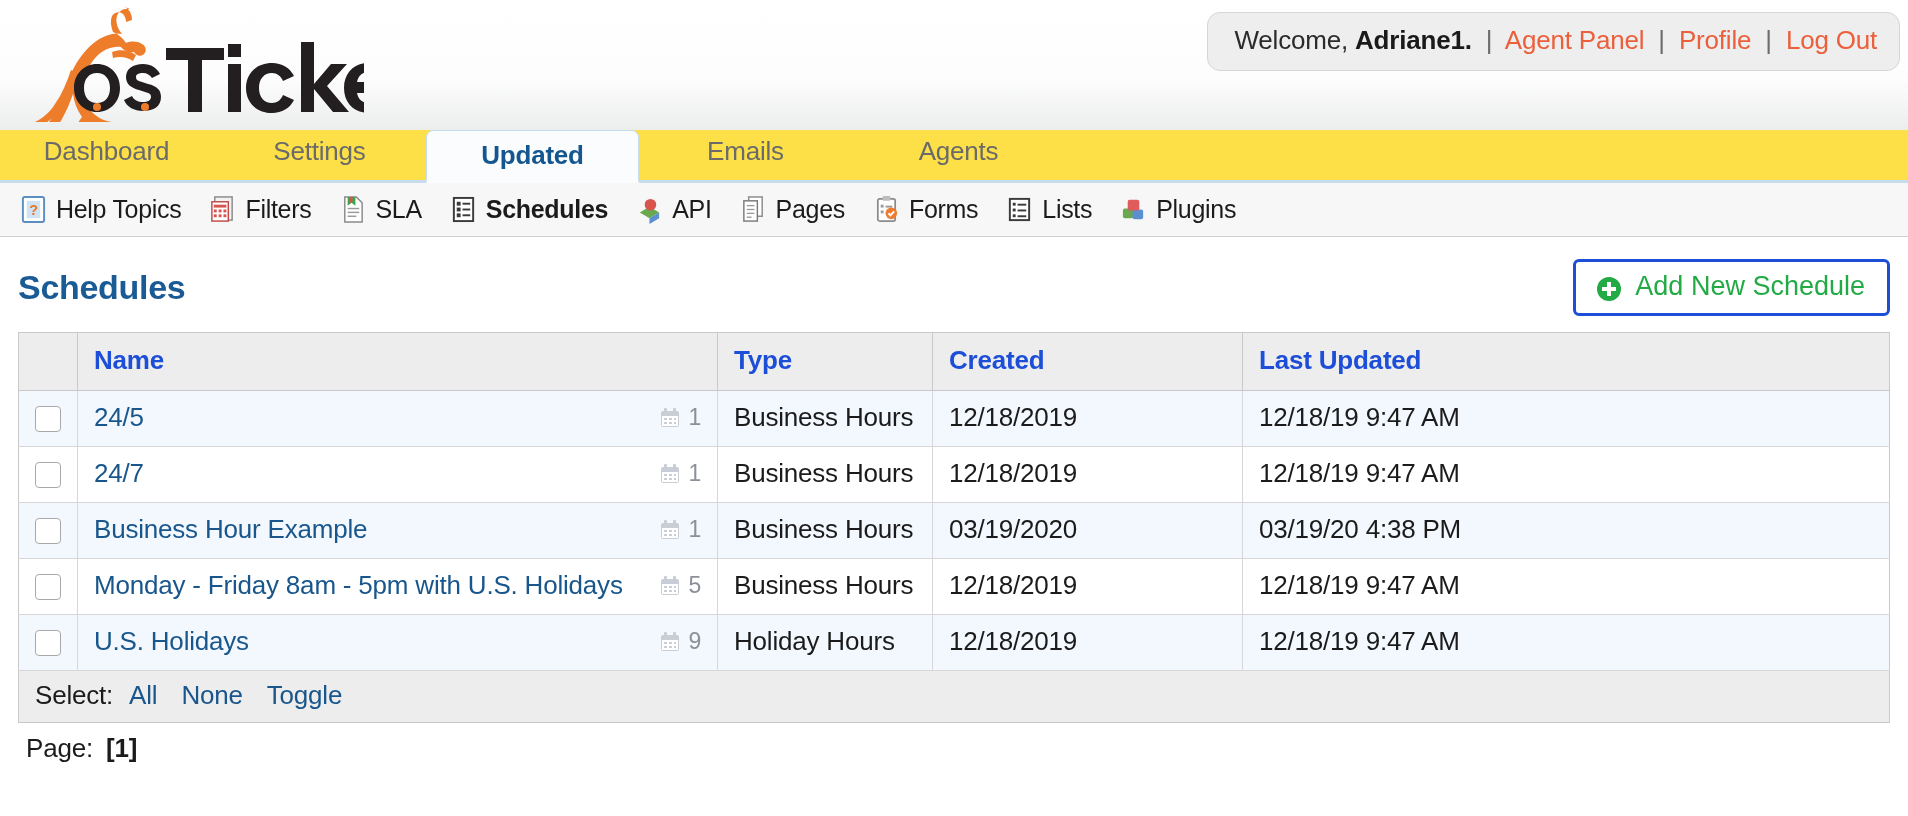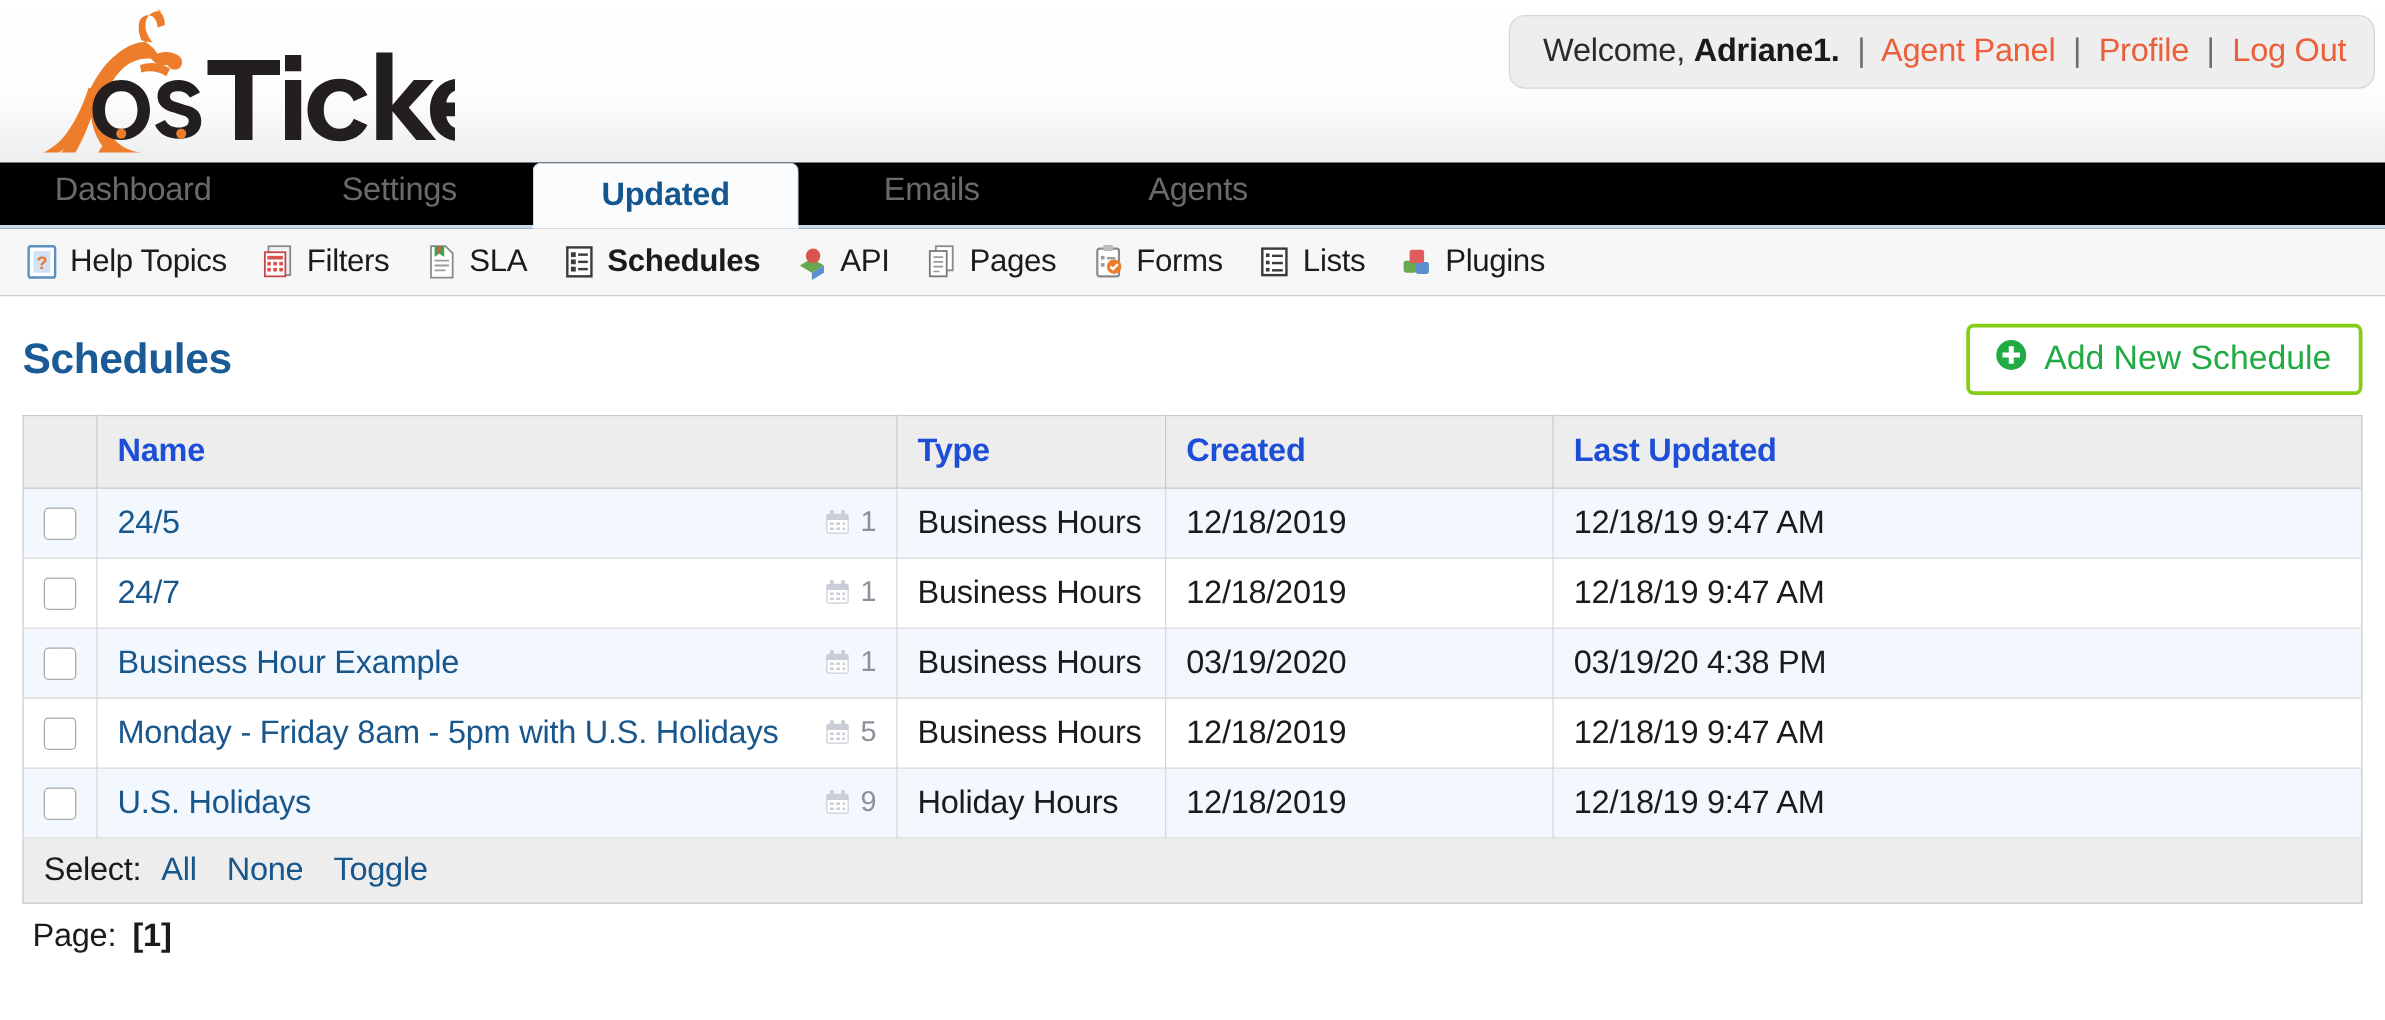--- a/index.html
+++ b/index.html
@@ -37,21 +37,21 @@
     letter-spacing: -0.2px;
   }
   .welcome-box .uname { font-weight: bold; color: #1a1a1a; }
   .welcome-box .sep { color: #6d6d6d; margin: 0 7px; font-weight: 300; }
   .welcome-box a { color: #eb5f3b; text-decoration: none; }
 
   
   .tabbar {
     position: relative;
     height: 53px;
-    background: #000000;
+    background: #fde047;
     border-bottom: 3px solid #c5dcef;
     display: flex;
     align-items: flex-end;
     padding-left: 0;
   }
   .tab {
     font-size: 26px;
     color: #6a6a6a;
     padding: 0 0 16px 0;
     width: 213px;
@@ -108,22 +108,22 @@
     padding: 22px 0 16px 0;
   }
   .page-title {
     font-size: 34px;
     font-weight: bold;
     color: #1a5b95;
     letter-spacing: -0.3px;
   }
   .actions-area { display: flex; align-items: center; gap: 18px; }
   .btn-green {
-    display: flex; align-items: flex-start; gap: 13px;
-    border: 3px solid #84cc16;
+    display: flex; align-items: flex-end; gap: 13px;
+    border: 3px solid #1d4ed8;
     border-radius: 6px;
     background: #ffffff;
     color: #22aa44;
     font-size: 27px;
     padding: 9px 22px 11px 20px;
     white-space: nowrap;
   }
   .plus-ico { width: 26px; height: 26px; display: block; }
   .btn-grey-group {
     display: flex; align-items: stretch;

